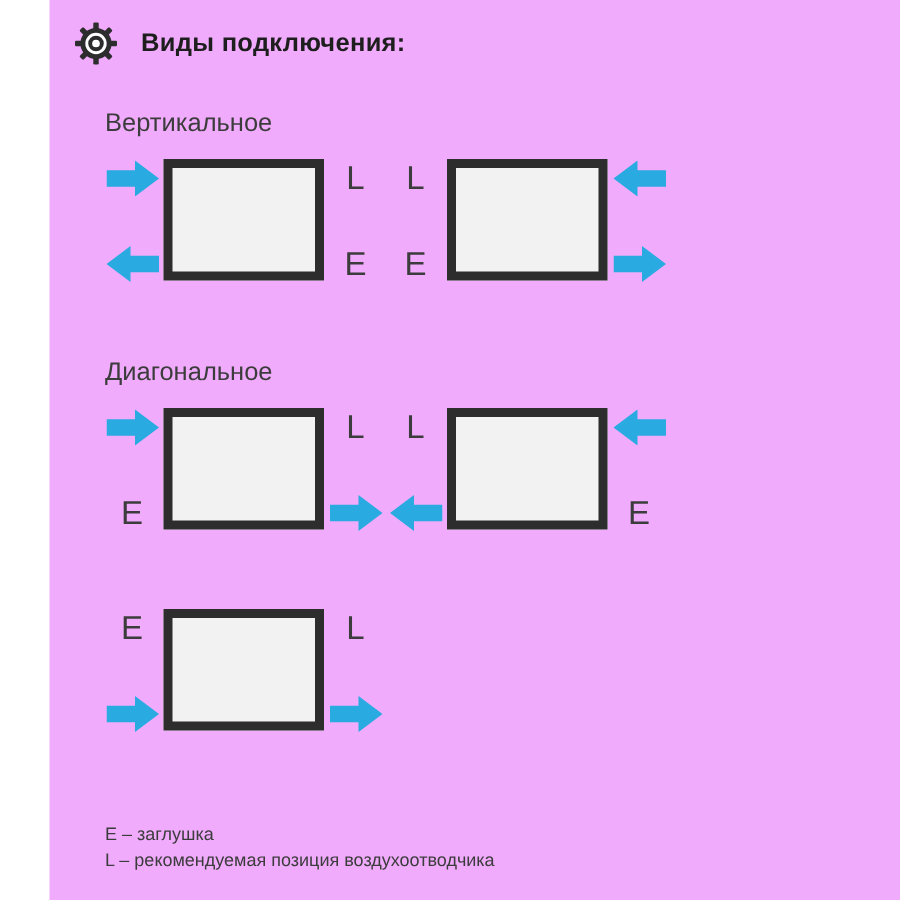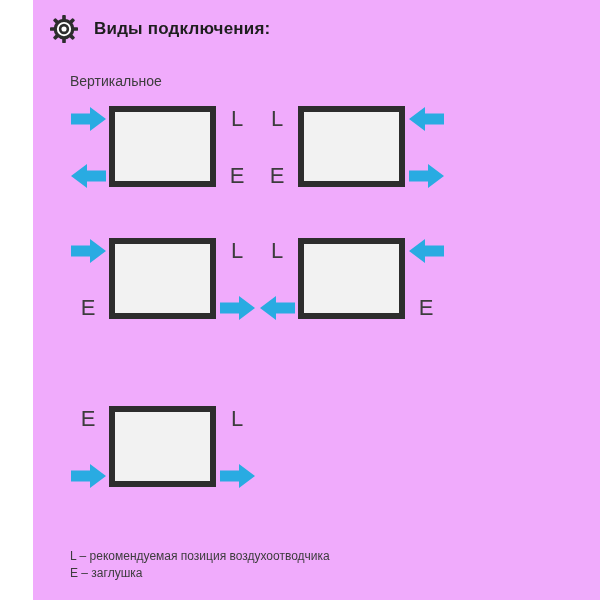--- a/index.html
+++ b/index.html
@@ -9,21 +9,21 @@
     --arrow-blue:#29ABE2;--rad-border:#2D2D2D;--rad-fill:#F2F2F2;
     --text-dark:#1E1E1E;--text-gray:#3C3C3C;
   }
   .header{position:absolute;left:16px;top:14px;display:flex;align-items:center;gap:15px;}
   .page-title{font-size:17px;font-weight:bold;color:var(--text-dark);letter-spacing:.2px;}
   #sections{position:absolute;left:0;top:0;width:100%;height:100%;}
   .section{position:absolute;left:37px;}
   .section:nth-child(1){top:72px;}
   .section:nth-child(2){top:238px;}
   .section:nth-child(3){top:406px;}
-  .section-title{font-size:14px;line-height:19px;color:var(--text-gray);margin-bottom:15px;}
+  .section-title{font-size:17px;line-height:19px;color:var(--text-gray);margin-bottom:15px;}
   .diagrams{display:flex;gap:4px;}
   .diagram{display:grid;grid-template-columns:36px 107px 36px;column-gap:3px;}
   .side{height:81px;display:flex;flex-direction:column;justify-content:space-between;padding:1px 0;}
   .slot{height:24px;display:flex;align-items:center;justify-content:center;}
   .radiator{width:107px;height:81px;box-sizing:border-box;border:6px solid var(--rad-border);background:var(--rad-fill);}
   .port-label{font-size:22px;line-height:24px;color:var(--text-gray);}
   .arrow-left{transform:scaleX(-1);}
   .legend{position:absolute;left:37px;top:548px;font-size:12px;line-height:17px;color:var(--text-gray);}
 </style>
 </head>
@@ -95,20 +95,21 @@
               <div class="slot">
                 <svg viewBox="0 0 35 24" width="35" height="24">
                   <polygon points="0,6.5 19,6.5 19,0 35,12 19,24 19,17.5 0,17.5" style="fill: var(--arrow-blue);"></polygon>
                 </svg>
               </div>
             </div>
           </div>
         </div>
       </div>
       <div class="section">
+        <div class="section-title">Диагональное</div>
         <div class="diagrams">
           <div class="diagram">
             <div class="side">
               <div class="slot">
                 <svg viewBox="0 0 35 24" width="35" height="24">
                   <polygon points="0,6.5 19,6.5 19,0 35,12 19,24 19,17.5 0,17.5" style="fill: var(--arrow-blue);"></polygon>
                 </svg>
               </div>
               <div class="slot">
                 <span class="port-label">E</span>
@@ -174,17 +175,17 @@
                   <polygon points="0,6.5 19,6.5 19,0 35,12 19,24 19,17.5 0,17.5" style="fill: var(--arrow-blue);"></polygon>
                 </svg>
               </div>
             </div>
           </div>
         </div>
       </div>
     </div>
 
   <div class="legend">
+    <div>E – заглушка</div>
     <div>L – рекомендуемая позиция воздухоотводчика</div>
-    <div>E – заглушка</div>
   </div>
 
 </div>
 
 </body></html>

